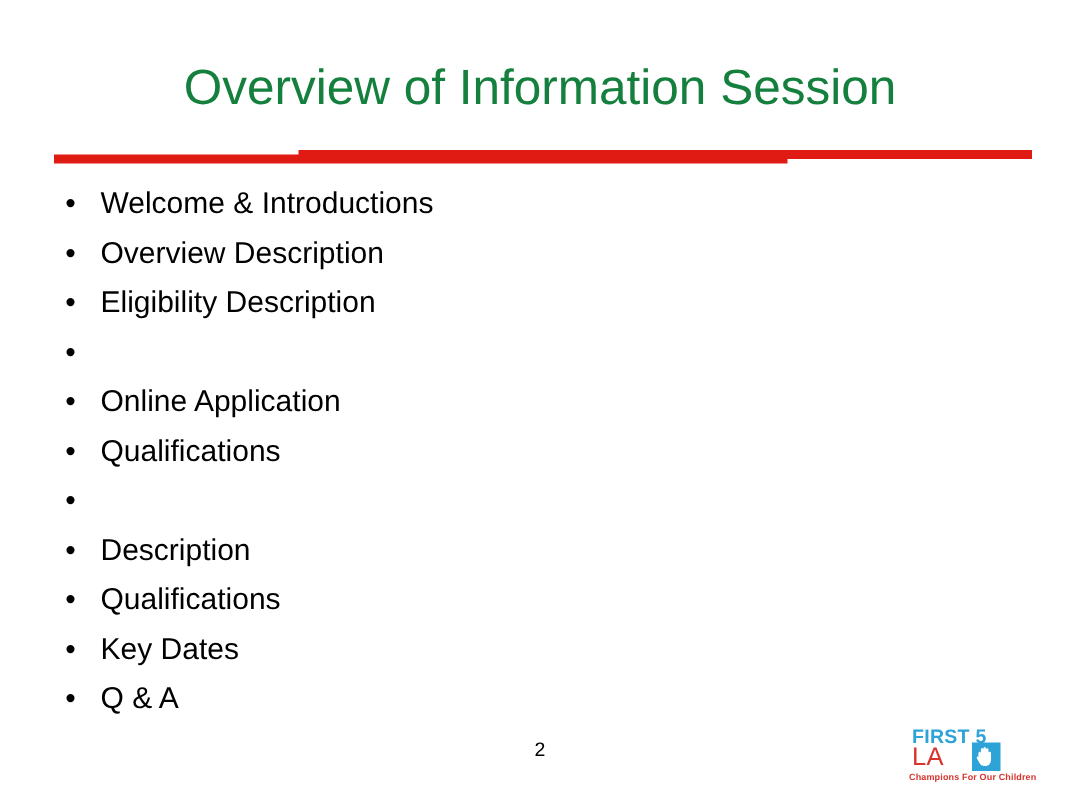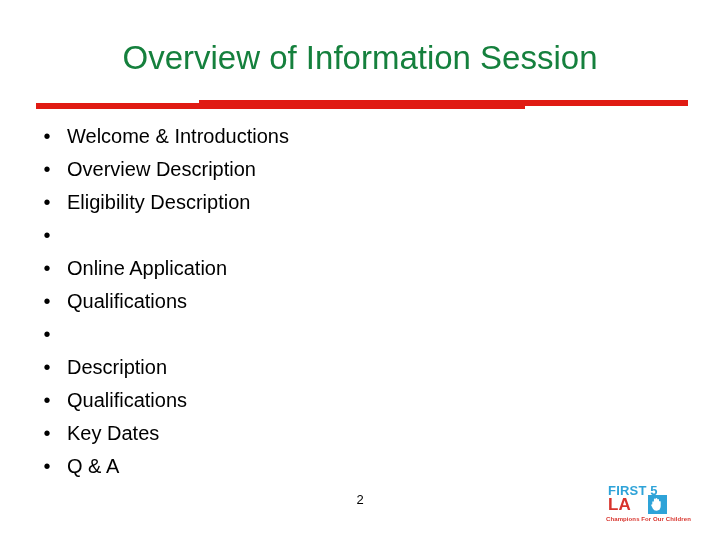--- a/index.html
+++ b/index.html
@@ -126,21 +126,21 @@
     letter-spacing: 0.2px;
     color: #2EA3D8;
     line-height: 14px;
     white-space: nowrap;
   }
   .logo-la {
     position: absolute;
     left: 2px;
     top: 12px;
     font-size: 17px;
-    font-weight: bold;
+    font-weight: normal;
     letter-spacing: 0.2px;
     color: #D8332C;
     line-height: 18px;
     white-space: nowrap;
   }
   .logo-mark {
     position: absolute;
     left: 42px;
     top: 11px;
     width: 19px;

